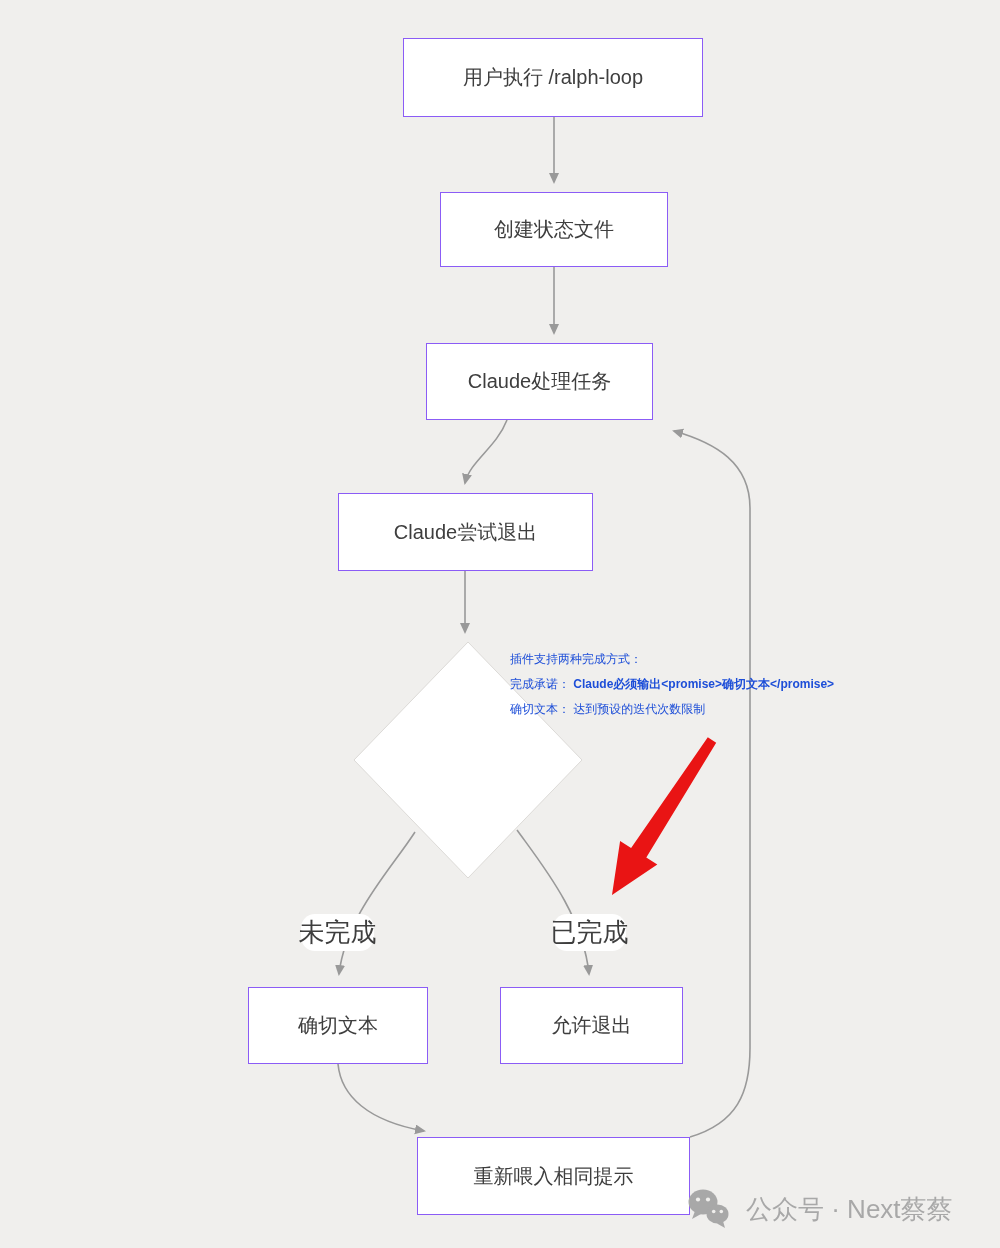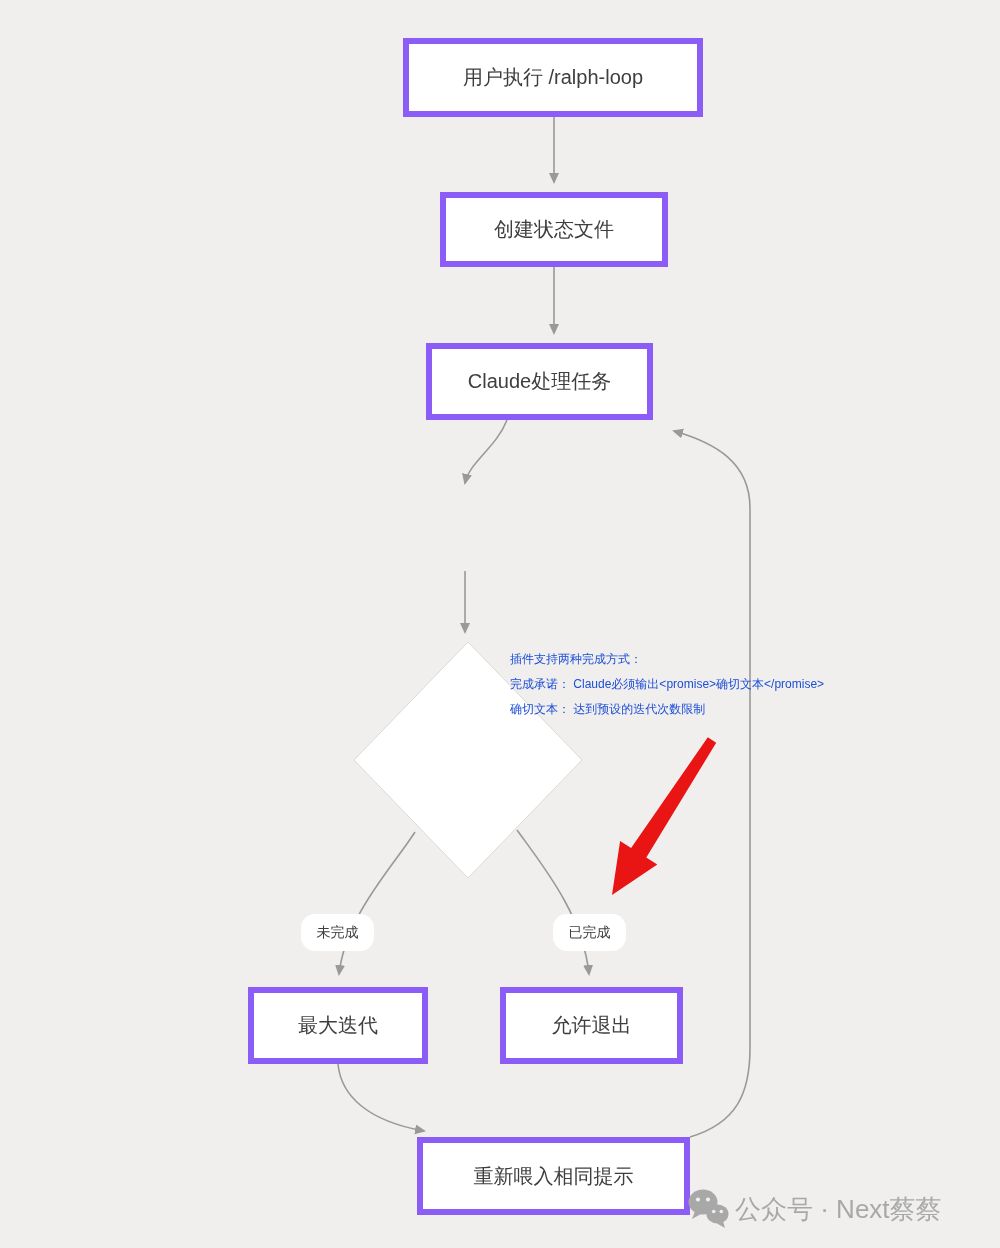--- a/index.html
+++ b/index.html
@@ -1,40 +1,40 @@
 <!DOCTYPE html>
 <html><head>
 <meta charset="utf-8">
 <style>
   html,body{margin:0;padding:0;}
   body{font-family:"Liberation Sans","DejaVu Sans",sans-serif;}
   #stage{position:relative;width:1000px;height:1248px;background:#f0efed;overflow:hidden;}
   #connector-layer{position:absolute;left:0;top:0;width:1000px;height:1248px;}
   .node{
-    position:absolute;background:#ffffff;border:6px solid #8b5cf6;
+    position:absolute;background:#ffffff;border:1px solid #8b5cf6;
     display:flex;align-items:center;justify-content:center;
     font-size:20px;color:#3e3e3e;box-sizing:border-box;white-space:nowrap;
   }
   .chip{
     position:absolute;background:#ffffff;
     display:flex;align-items:center;justify-content:center;
-    font-size:14px;color:#3e3e3e;box-sizing:border-box;white-space:nowrap;border-radius:14px;
+    font-size:26px;color:#3e3e3e;box-sizing:border-box;white-space:nowrap;border-radius:14px;
   }
   .diamond-label{
     position:absolute;left:354px;top:746px;width:228px;text-align:center;
     font-size:20px;color:#3e3e3e;white-space:nowrap;
   }
   .annotation{
     position:absolute;left:510px;top:647px;width:488px;
     font-size:12px;line-height:25px;color:#1d4ed8;white-space:nowrap;
   }
-  .annotation .bold{font-weight:400;margin-top:36px;}
+  .annotation .bold{font-weight:700;margin-top:36px;}
   .watermark{
     position:absolute;left:687px;top:1188px;height:42px;
-    display:flex;align-items:center;gap:5px;color:#a8a8a8;font-size:26px;white-space:nowrap;
+    display:flex;align-items:center;gap:16px;color:#a8a8a8;font-size:26px;white-space:nowrap;
   }
   
   .n-start      {left:403px;top:38px;  width:300px;height:79px;}
   .n-create     {left:440px;top:192px; width:228px;height:75px;}
   .n-process    {left:426px;top:343px; width:227px;height:77px;}
   .n-tryexit    {left:338px;top:493px; width:255px;height:78px;}
   .n-block      {left:248px;top:987px; width:180px;height:77px;}
   .n-allow      {left:500px;top:987px; width:183px;height:77px;}
   .n-refeed     {left:417px;top:1137px;width:273px;height:78px;}
   .c-notdone    {left:301px;top:914px; width:73px; height:37px;}
@@ -69,21 +69,22 @@
     <path d="M338,1064 C341,1096 368,1121 424,1131" fill="none" stroke="#999999" stroke-width="1.6" marker-end="url(#ah)"></path>
 
     <polygon points="468,642 582,760 468,878 354,760" fill="#ffffff" stroke="#dcdad7" stroke-width="1"></polygon>
 
     <polygon points="707.8,737.3 631.1,847.9 620.1,840.9 612,895 657.3,864.5 646.3,857.5 716.2,742.7" fill="#e91414"></polygon>
   </svg>
 
   <div class="node n-start">用户执行 /ralph-loop</div>
   <div class="node n-create">创建状态文件</div>
   <div class="node n-process">Claude处理任务</div>
-  <div class="node n-block">最大迭代</div>
+  <div class="node n-tryexit">Claude尝试退出</div>
+  <div class="node n-block">确切文本</div>
   <div class="node n-allow">允许退出</div>
   <div class="node n-refeed">重新喂入相同提示</div>
 
 
   <div class="chip c-notdone">未完成</div>
   <div class="chip c-done">已完成</div>
 
   <div class="annotation">
     <div>插件支持两种完成方式：</div>
     <div><span>完成承诺： </span><span class="bold">Claude必须输出&lt;promise&gt;确切文本&lt;/promise&gt;</span></div>

